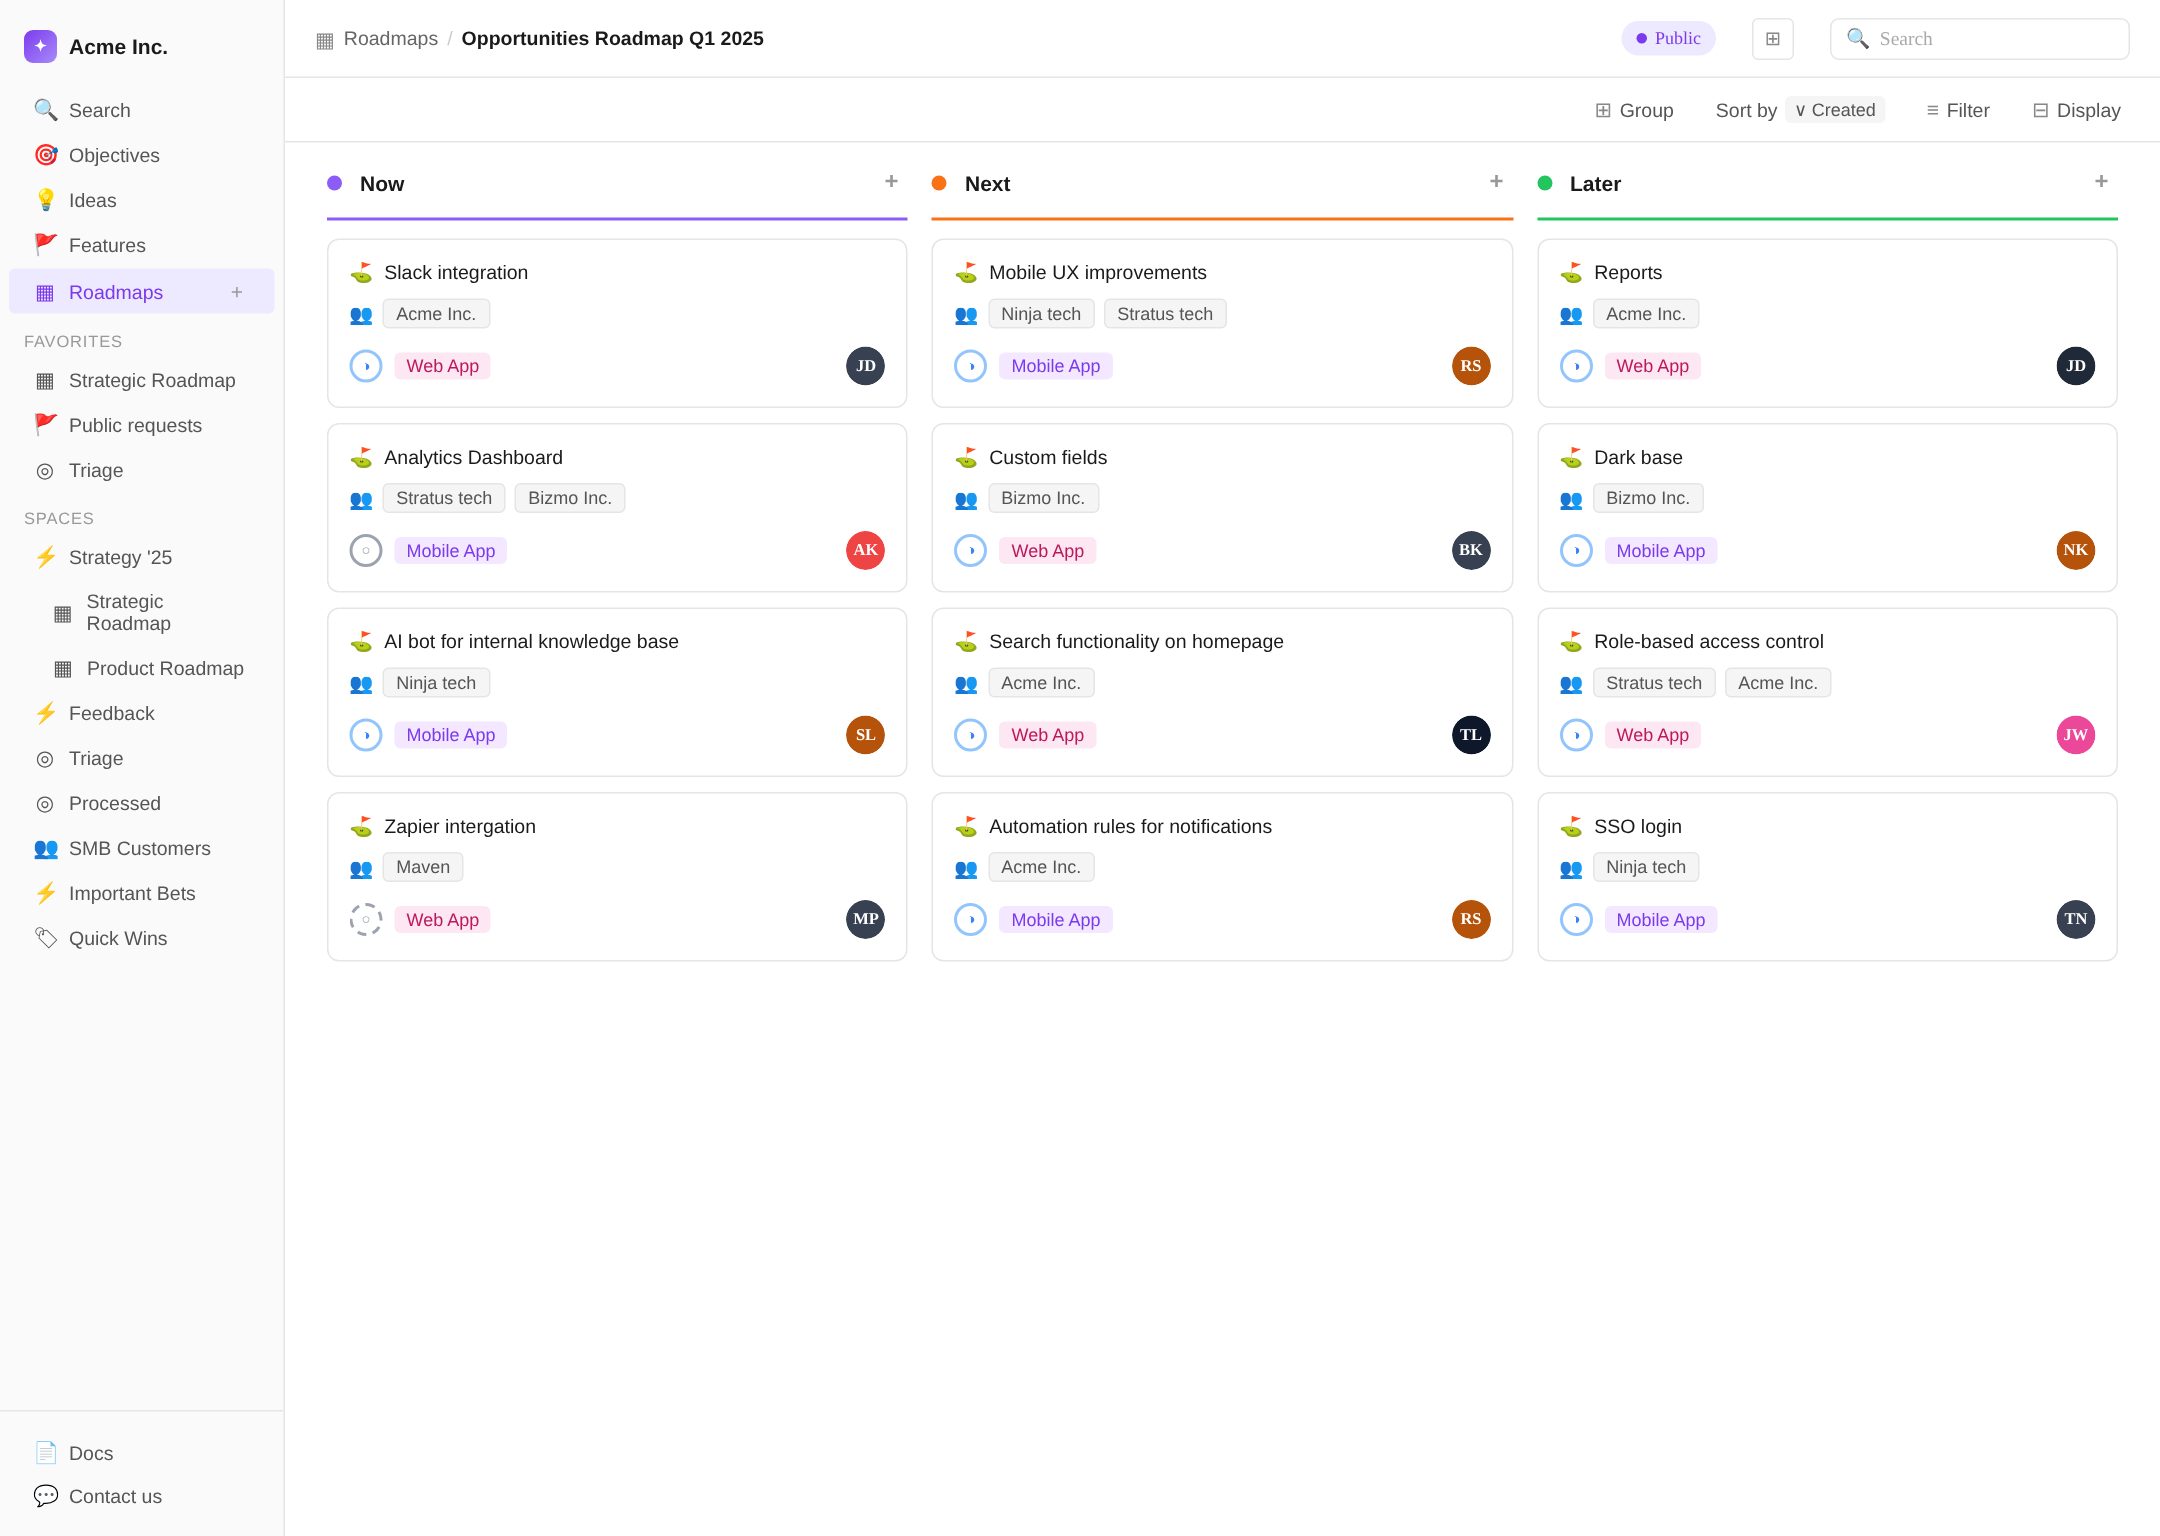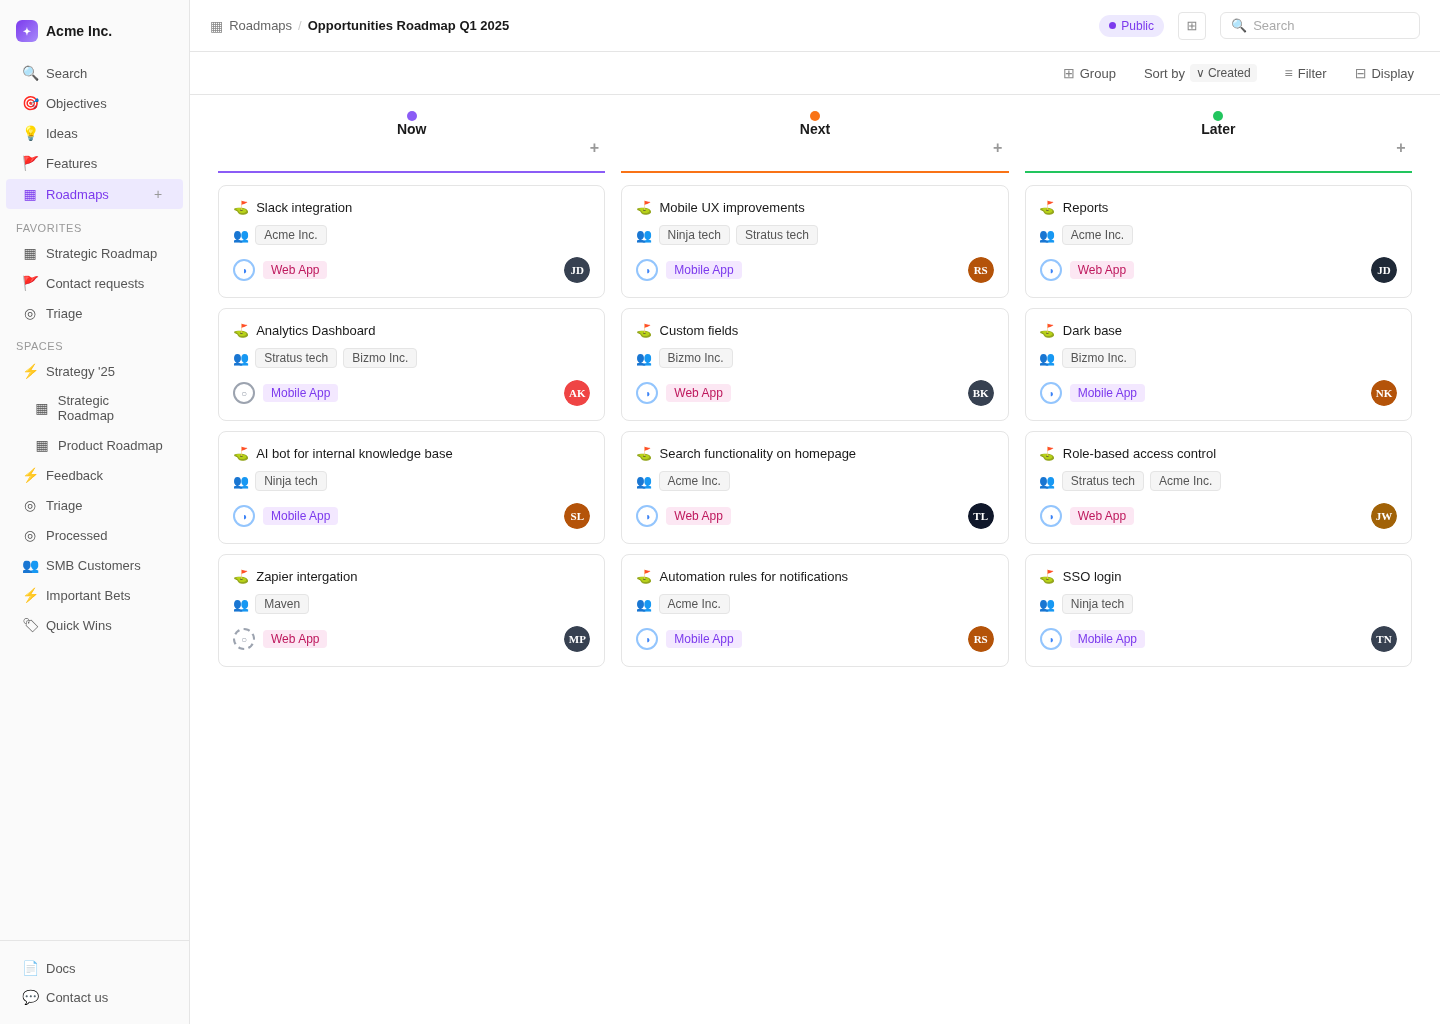--- a/index.html
+++ b/index.html
@@ -19,37 +19,37 @@
 
     
     .main { flex: 1; display: flex; flex-direction: column; overflow: hidden; }
 
     
     .header { display: flex; align-items: center; padding: 10px 20px; border-bottom: 1px solid #e5e5e5; gap: 12px; min-height: 52px; }
     .header-breadcrumb { display: flex; align-items: center; gap: 6px; color: #666; font-size: 13px; flex: 1; }
     .header-breadcrumb .sep { color: #ccc; }
     .header-breadcrumb .current { font-weight: 600; color: #1a1a1a; }
     .breadcrumb-icon { font-size: 14px; color: #888; }
-    .header-right { display: flex; align-items: center; gap: 14px; }
+    .header-right { display: flex; align-items: center; gap: 24px; font-family: Liberation Serif, serif; }
     .public-badge { display: flex; align-items: center; gap: 5px; background: #ede9fe; color: #7c3aed; padding: 4px 10px; border-radius: 20px; font-size: 12px; font-weight: 500; }
     .public-dot { width: 7px; height: 7px; background: #7c3aed; border-radius: 50%; }
     .layout-btn { width: 28px; height: 28px; display: flex; align-items: center; justify-content: center; border-radius: 4px; cursor: pointer; color: #888; border: 1px solid #e5e5e5; }
     .search-box { display: flex; align-items: center; gap: 6px; border: 1px solid #e5e5e5; border-radius: 6px; padding: 5px 10px; width: 200px; color: #999; font-size: 13px; }
 
     
     .toolbar { display: flex; align-items: center; justify-content: flex-end; padding: 8px 20px; border-bottom: 1px solid #e5e5e5; gap: 16px; }
     .toolbar-btn { display: flex; align-items: center; gap: 5px; color: #555; cursor: pointer; font-size: 13px; padding: 4px 6px; border-radius: 4px; }
     .toolbar-btn .icon { font-size: 14px; color: #888; }
     .sort-badge { background: #f5f5f5; border-radius: 4px; padding: 2px 6px; font-size: 12px; color: #555; display: flex; align-items: center; gap: 3px; }
 
     
     .board { flex: 1; overflow-x: auto; overflow-y: auto; padding: 0 20px 20px; }
     .board-columns { display: flex; gap: 0; min-width: 900px; }
     .board-column { flex: 1; min-width: 300px; padding: 0 8px; }
-    .column-header { display: flex; align-items: center; gap: 0; padding: 16px 0 12px; font-weight: 600; font-size: 14px; flex-direction: column; }
+    .column-header { display: flex; align-items: center; gap: 12px; padding: 16px 0 12px; font-weight: 600; font-size: 14px; }
     .column-dot { width: 10px; height: 10px; border-radius: 50%; }
     .column-dot.now { background: #8b5cf6; }
     .column-dot.next { background: #f97316; }
     .column-dot.later { background: #22c55e; }
     .column-add { margin-left: auto; width: 22px; height: 22px; display: flex; align-items: center; justify-content: center; cursor: pointer; color: #999; font-size: 16px; border-radius: 4px; }
     .column-divider { height: 2px; background: #e5e5e5; margin-bottom: 12px; }
     .column-divider.now { background: #8b5cf6; }
     .column-divider.next { background: #f97316; }
     .column-divider.later { background: #22c55e; }
 
@@ -101,21 +101,21 @@
     <div class="sidebar-add-btn">+</div>
   </div>
 
   <div class="sidebar-section">Favorites</div>
   <div class="sidebar-nav-item">
     <span class="icon">▦</span>
     <span>Strategic Roadmap</span>
   </div>
   <div class="sidebar-nav-item">
     <span class="icon">🚩</span>
-    <span>Contact requests</span>
+    <span>Public requests</span>
   </div>
   <div class="sidebar-nav-item">
     <span class="icon">◎</span>
     <span>Triage</span>
   </div>
 
   <div class="sidebar-section">Spaces</div>
   <div class="sidebar-nav-item">
     <span class="icon">⚡</span>
     <span>Strategy '25</span>
@@ -415,21 +415,21 @@
       </div>
       <div class="card-companies">
         <span class="card-companies-icon">👥</span>
         <span class="company-tag">Stratus tech</span>
               <span class="company-tag">Acme Inc.</span>
       </div>
       <div class="card-footer">
         <div class="card-status-icon">◑</div>
         <span class="app-tag web">Web App</span>
         <div class="card-avatar">
-          <div class="avatar-circle" style="background:#a16207">JW</div>
+          <div class="avatar-circle" style="background:#ec4899">JW</div>
         </div>
       </div>
     </div>
           <div class="card">
       <div class="card-title">
         <span class="card-flag">⛳</span>
         <span>SSO login</span>
       </div>
       <div class="card-companies">
         <span class="card-companies-icon">👥</span>

